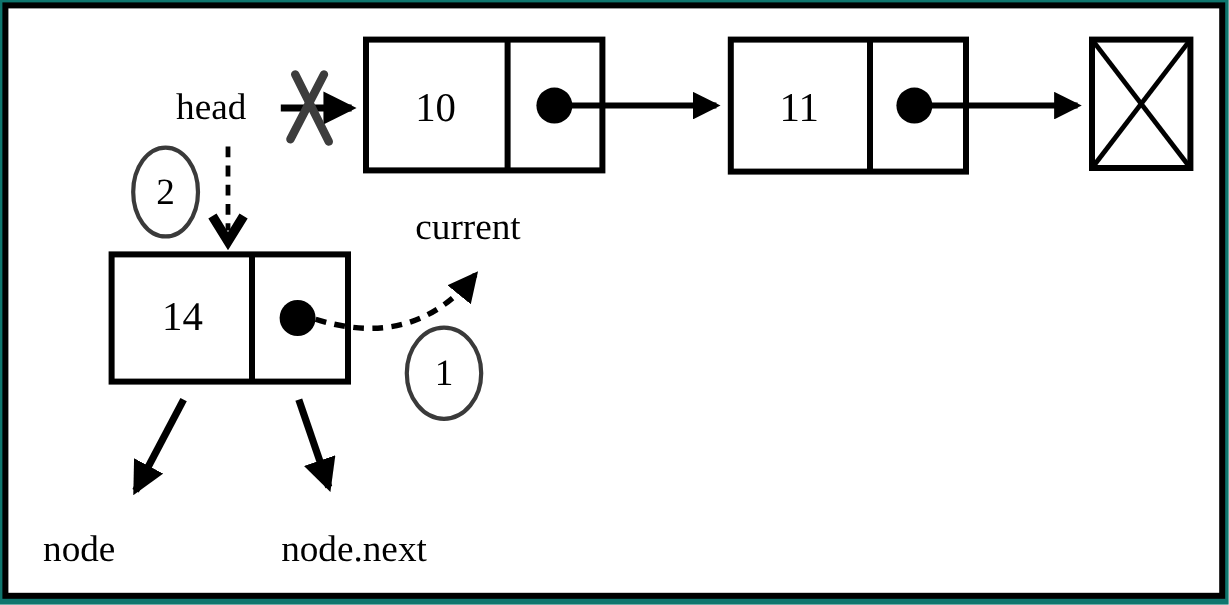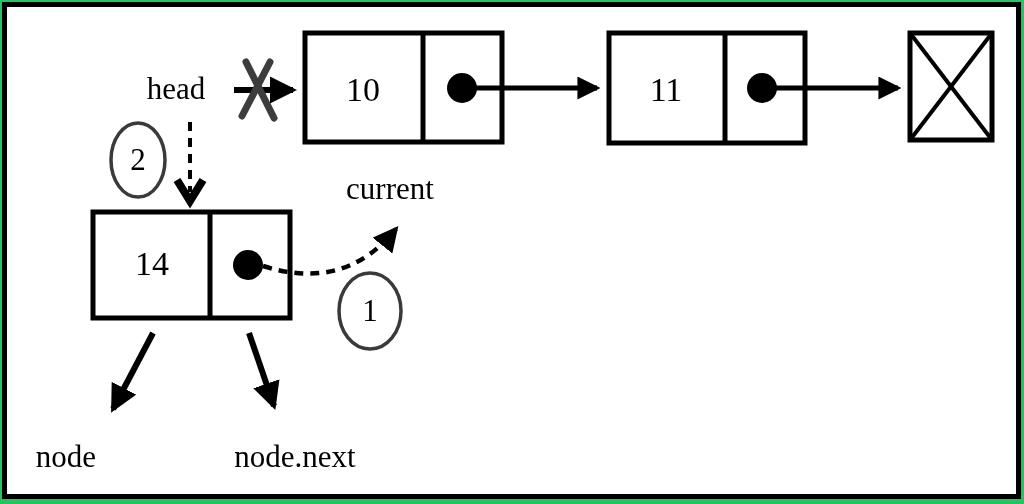--- a/index.html
+++ b/index.html
@@ -4,21 +4,21 @@
 <style>
   html, body {
     margin: 0;
     padding: 0;
     background: #ffffff;
   }
   .canvas {
     position: relative;
     width: 1024px;
     height: 504px;
-    background: #22c55e;
+    background: #0f766e;
     font-family: "Liberation Serif", serif;
   }
   svg { display: block; }
   text {
     font-family: "Liberation Serif", serif;
     fill: #000000;
   }
   .label-text   { font-size: 31px; }
   .value-text   { font-size: 34px; }
   .badge-text   { font-size: 31px; }

